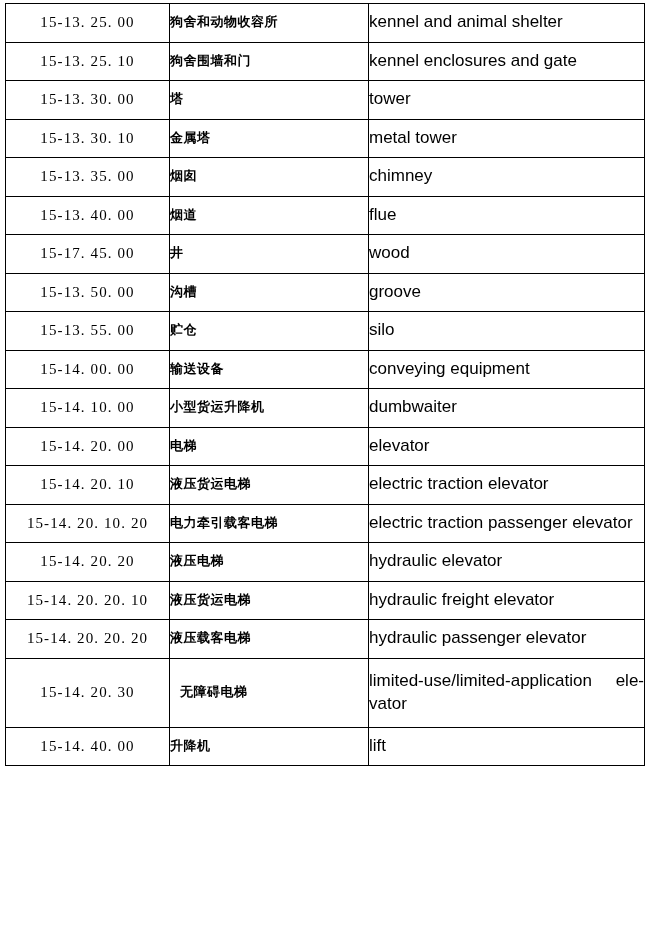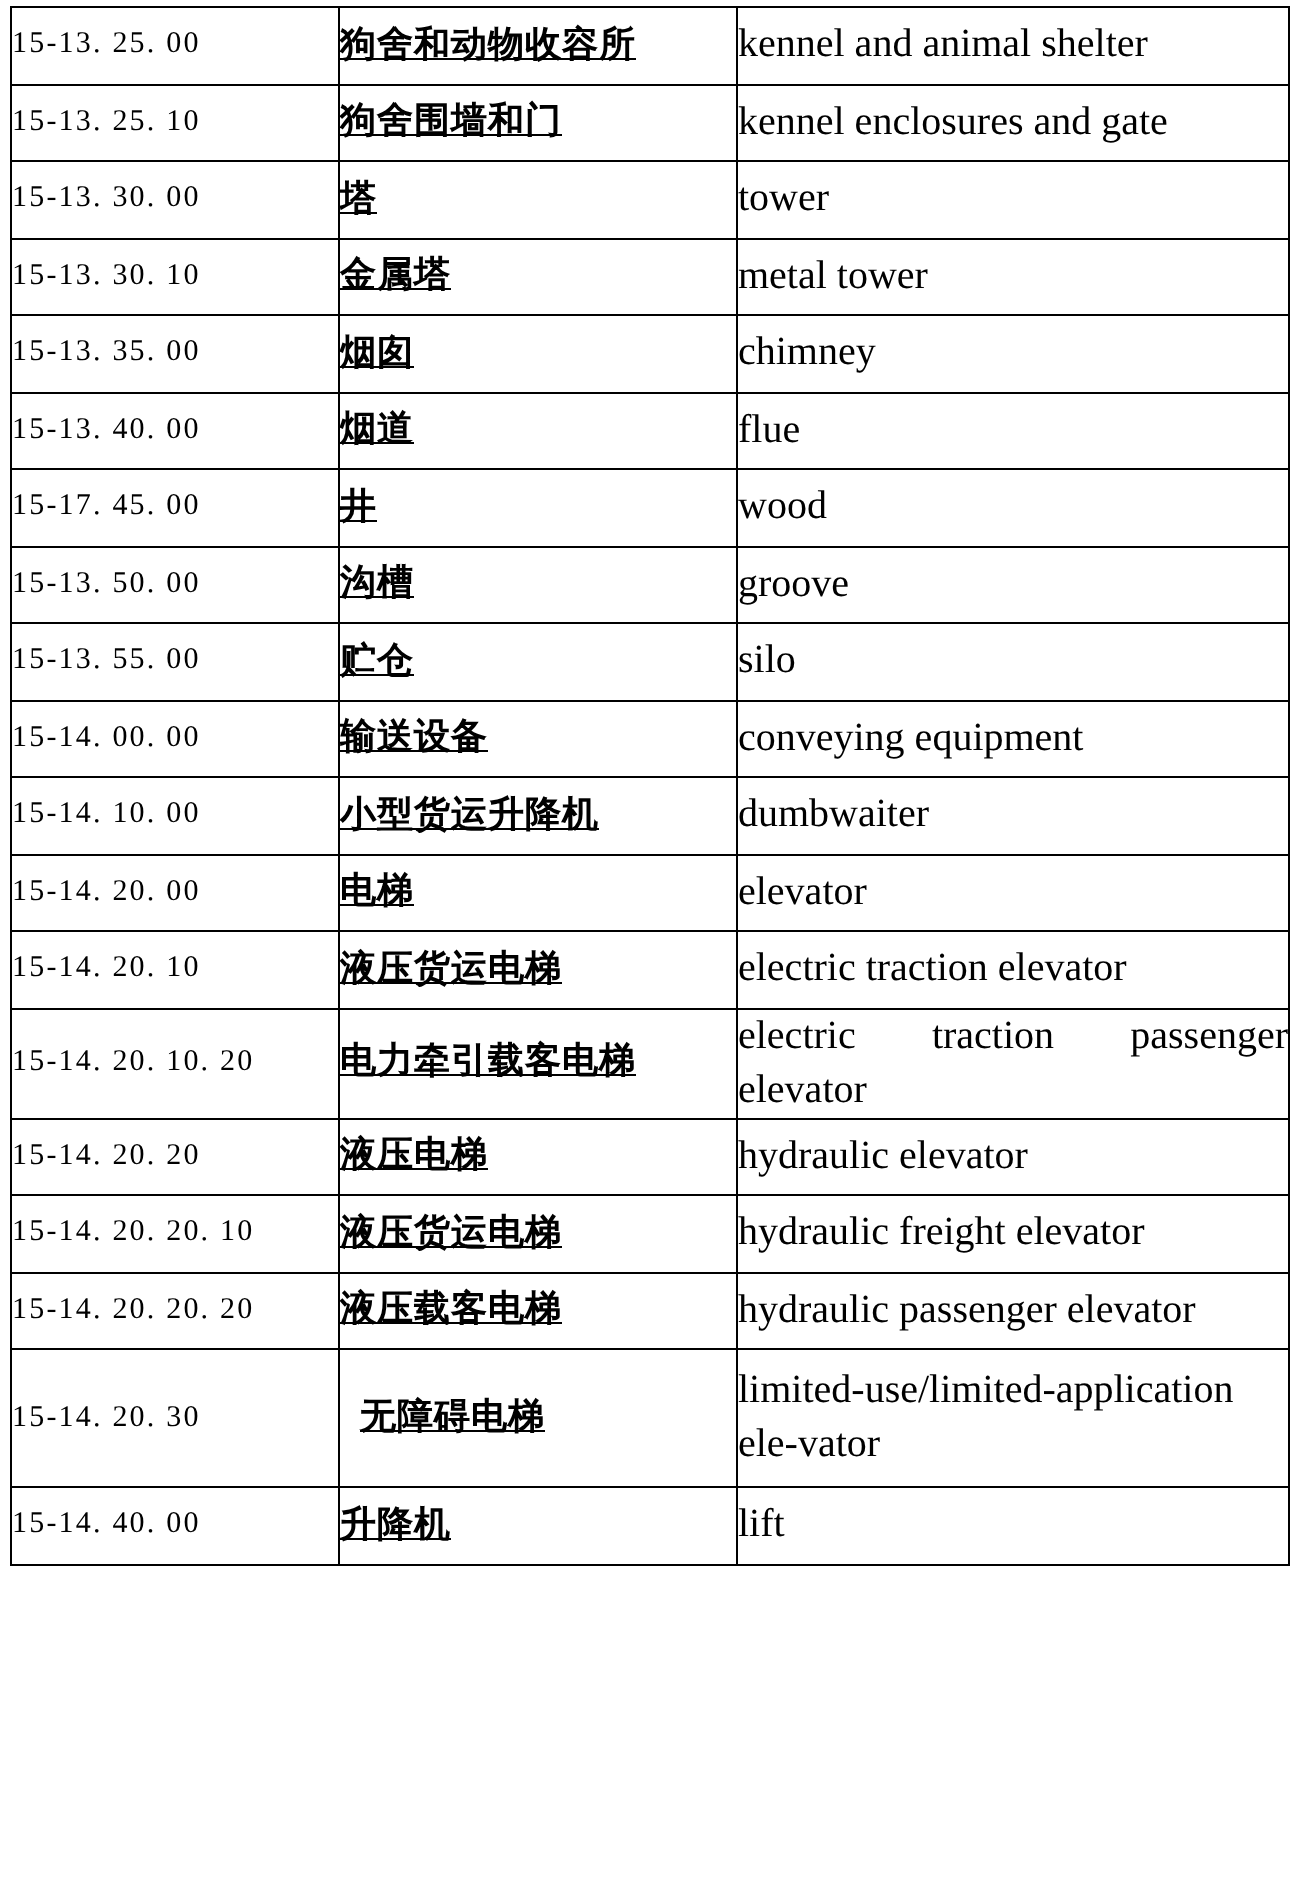--- a/index.html
+++ b/index.html
@@ -27,46 +27,45 @@
     margin-top: 3px;
     table-layout: fixed;
   }
   table.classification td {
     border: 1px solid #000000;
     padding: 0;
     vertical-align: middle;
   }
   td.code {
     width: 163px;
-    text-align: left;
+    text-align: center;
     font-family: "Liberation Serif", serif;
     font-size: 15px;
     letter-spacing: 1.1px;
     padding: 2px 0 3px 0;
     white-space: nowrap;
   }
   td.cn {
     width: 198px;
     font-family: "DejaVu Sans", sans-serif;
-    font-size: 18px;
+    font-size: 13px;
     font-weight: bold;
     padding: 3px 10px 4px 18px;
     line-height: 1.45;
     letter-spacing: 0.5px;
-    text-decoration: underline;
   }
   td.cn.centered {
     text-align: left;
     padding-left: 10px;
     padding-right: 10px;
   }
   td.en {
     width: 275px;
-    font-family: Liberation Serif, serif;
-    font-size: 20px;
+    font-family: Liberation Sans, sans-serif;
+    font-size: 17px;
     padding: 3px 8px 4px 7px;
     line-height: 1.35;
     text-align: justify;
   }
   tr.r-tall td {
     height: 68px;
   }
   tr.r-std td {
     height: 37.5px;
   }

